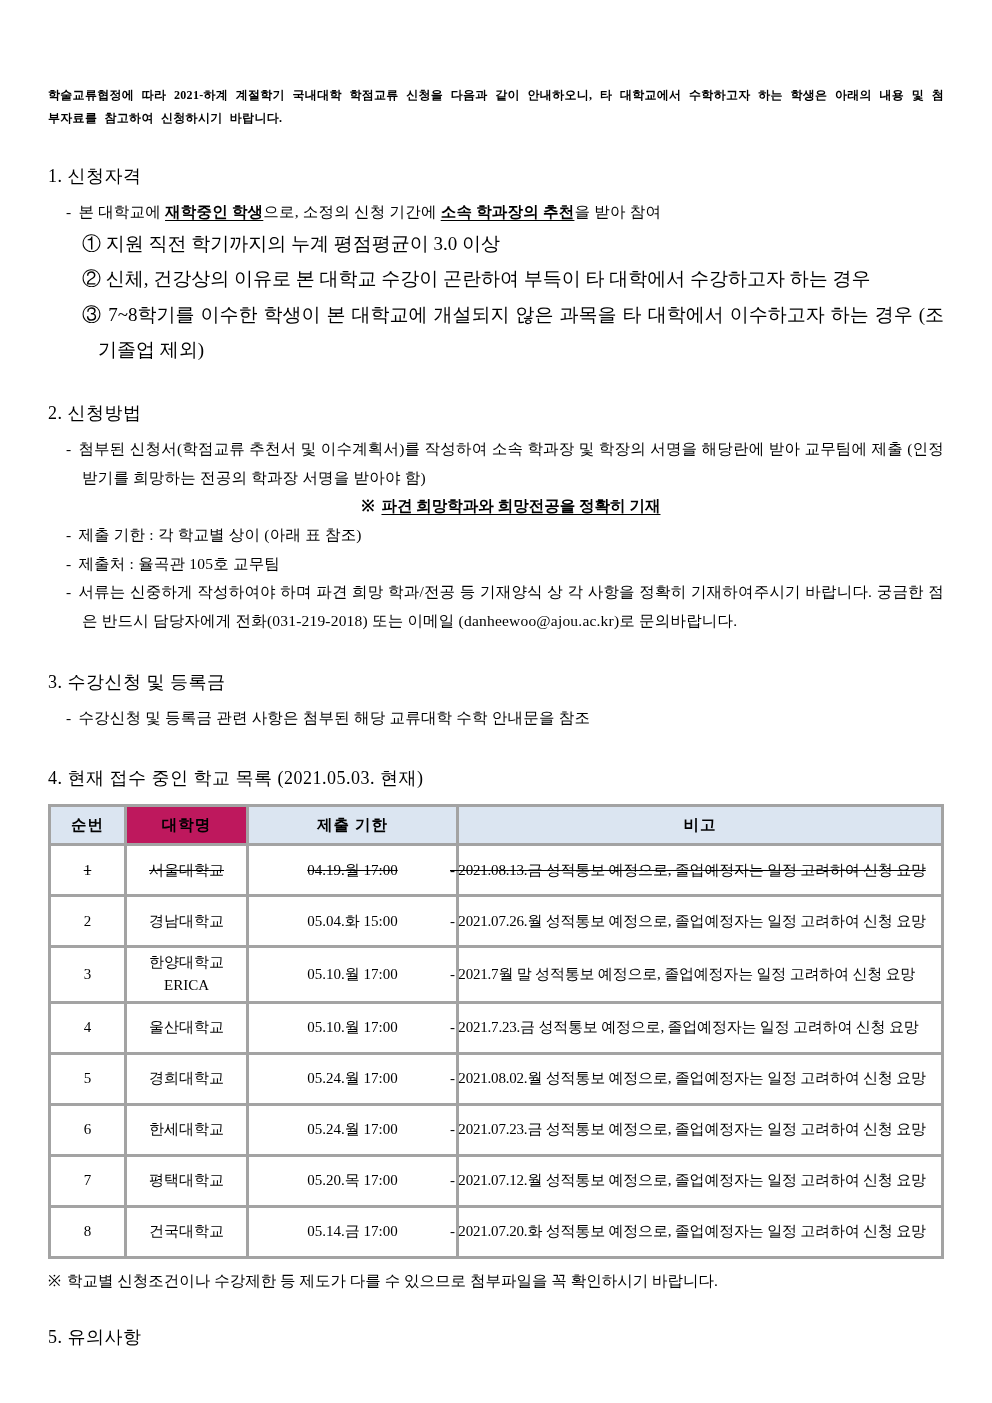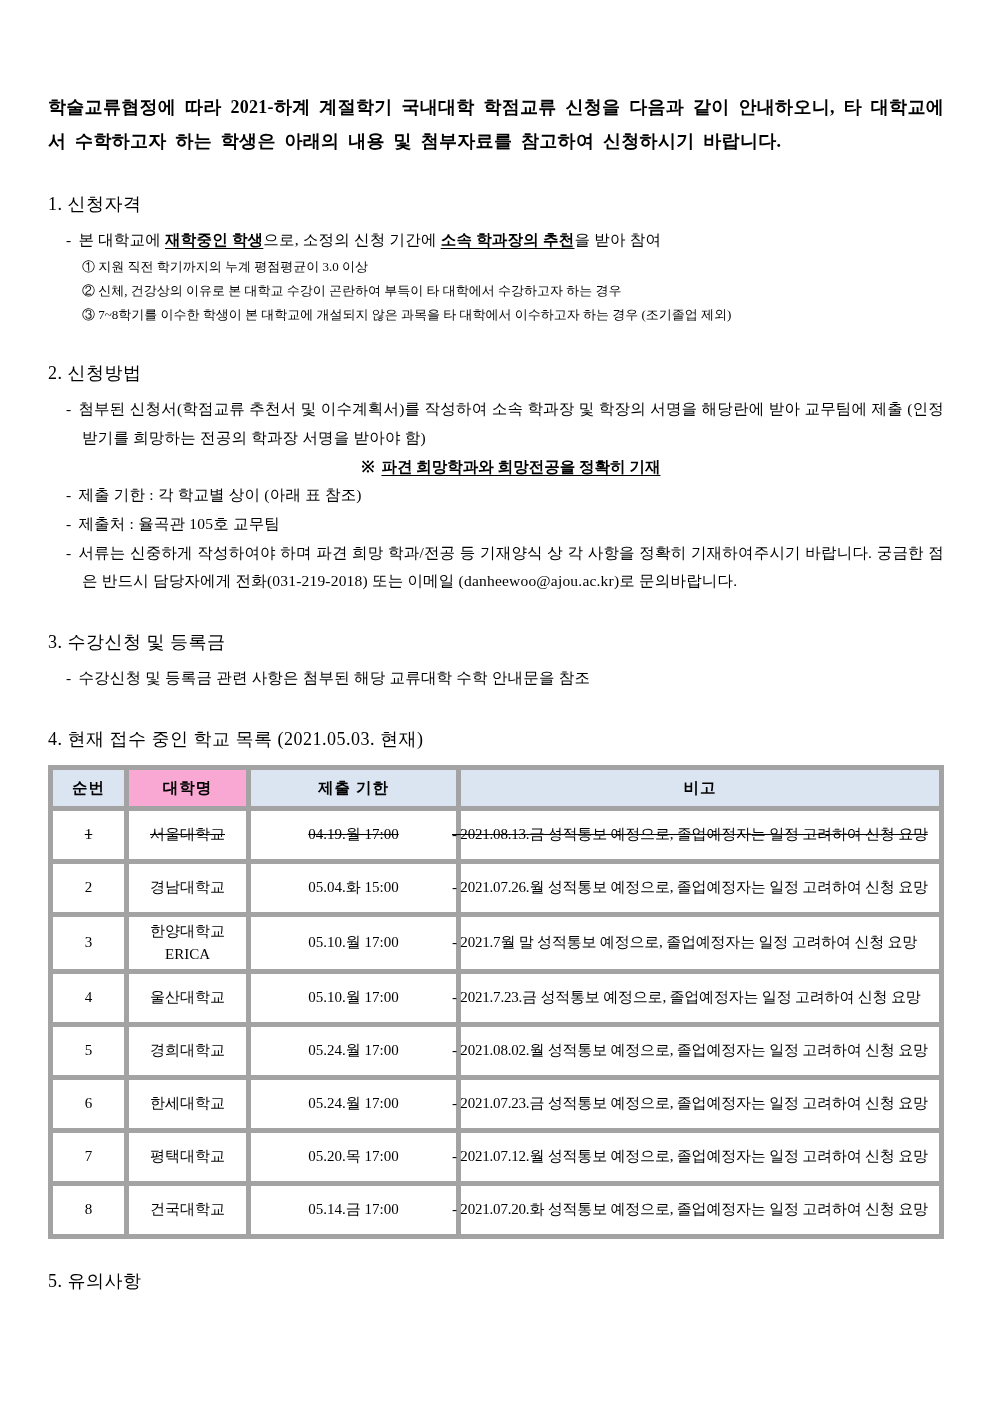--- a/index.html
+++ b/index.html
@@ -9,21 +9,21 @@
     height: 1403px;
     box-sizing: border-box;
     padding: 72px 48px 0 48px;
     background: #ffffff;
     color: #000000;
     font-family: "Liberation Serif", "DejaVu Serif", serif;
     overflow: hidden;
   }
   .intro {
     font-weight: 700;
-    font-size: 18px;
+    font-size: 12px;
     line-height: 1.9;
     text-align: justify;
     letter-spacing: 0.3px;
     word-spacing: 4px;
   }
   .section { margin-top: 34px; }
   .section-title {
     font-weight: 400;
     font-size: 18px;
     letter-spacing: 0.5px;
@@ -32,21 +32,21 @@
   .dash-item {
     font-size: 15.5px;
     line-height: 1.85;
     padding-left: 34px;
     text-indent: -16px;
     text-align: justify;
     letter-spacing: 0.2px;
   }
   .dash-item .marker { margin-right: 7px; }
   .sub-item {
-    font-size: 13px;
+    font-size: 19px;
     line-height: 1.85;
     padding-left: 50px;
     text-indent: -16px;
     text-align: justify;
   }
   .inline-note {
     font-size: 15.5px;
     line-height: 1.85;
     padding-left: 30px;
     text-align: center;
@@ -54,21 +54,21 @@
   .inline-note .marker { margin-right: 7px; font-weight: 700; }
   .bu { font-weight: 700; text-decoration: underline; text-underline-offset: 3px; }
   .univ-table {
     width: 896px;
     border-collapse: collapse;
     table-layout: fixed;
     margin-top: 14px;
     border: 2px solid #000;
   }
   .univ-table th, .univ-table td {
-    border: 5px solid #a3a3a3;
+    border: 3px solid #a3a3a3;
     font-size: 15px;
     vertical-align: middle;
     padding: 3px 6px;
     line-height: 1.55;
   }
   .univ-table th {
     font-weight: 700;
     font-size: 15.5px;
     height: 30px;
     text-align: center;
@@ -134,21 +134,21 @@
     <table class="univ-table">
       <colgroup>
         <col class="col-no">
           <col class="col-univ">
           <col class="col-deadline">
           <col>
       </colgroup>
       <thead>
         <tr>
           <th style="background: rgb(219, 229, 241);">순번</th>
-          <th style="background: #f9a8d4;">대학명</th>
+          <th style="background: #be185d;">대학명</th>
           <th style="background: rgb(219, 229, 241);">제출 기한</th>
           <th style="background: rgb(219, 229, 241);">비고</th>
         </tr>
       </thead>
       <tbody>
         <tr class="struck">
           <td class="cell-center">1</td>
           <td class="cell-center">서울대학교</td>
           <td class="cell-center">04.19.월 17:00</td>
           <td class="cell-remark">- 2021.08.13.금 성적통보 예정으로, 졸업예정자는 일정 고려하여 신청 요망</td>
@@ -192,20 +192,21 @@
         <tr>
           <td class="cell-center">8</td>
           <td class="cell-center">건국대학교</td>
           <td class="cell-center">05.14.금 17:00</td>
           <td class="cell-remark">- 2021.07.20.화 성적통보 예정으로, 졸업예정자는 일정 고려하여 신청 요망</td>
         </tr>
       </tbody>
     </table>
 
     <div class="footnotes">
+      <div class="footnote"><span class="marker">※</span><span class="fn-text">학교별 신청조건이나 수강제한 등 제도가 다를 수 있으므로 첨부파일을 꼭 확인하시기 바랍니다.</span></div>
     </div>
   </div>
 
   <div class="section section-last">
     <h2 class="section-title">5. 유의사항</h2>
   </div>
 
 </div>
 
 </body></html>

